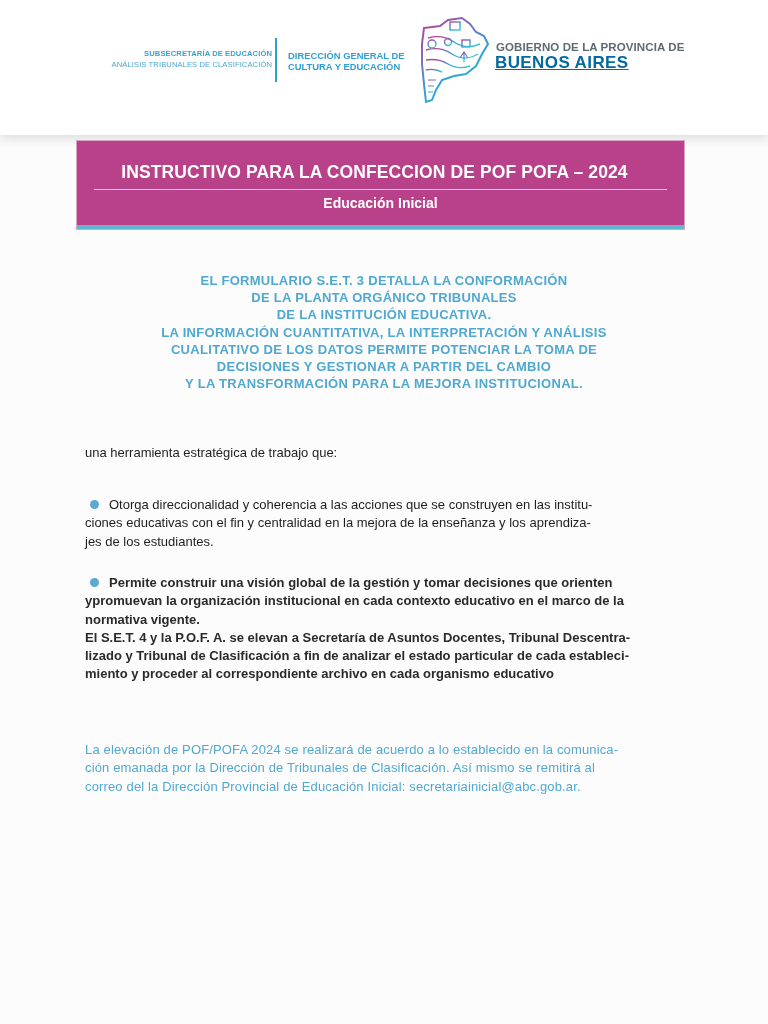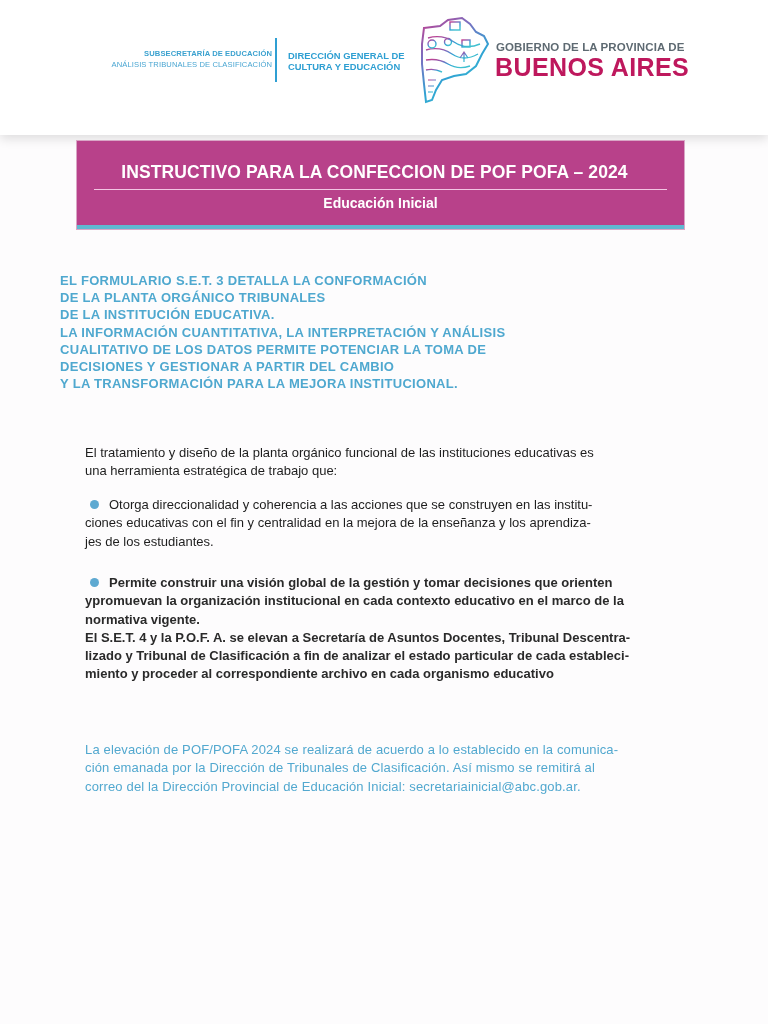--- a/index.html
+++ b/index.html
@@ -28,42 +28,42 @@
       position: absolute; left: 288px; top: 50px;
       font-size: 9.4px; font-weight: bold; color: #2e9fd2; line-height: 11px;
     }
     .logo-map { position: absolute; left: 418px; top: 14px; width: 76px; height: 90px; }
     .gov {
       position: absolute; left: 496px; top: 41px;
       font-size: 11.5px; font-weight: bold; color: #5e6a72; letter-spacing: 0.1px;
     }
     .ba {
       position: absolute; left: 495px; top: 53px;
-      font-size: 25px; font-weight: bold; color: #be185d; letter-spacing: 0.4px;
+      font-size: 17px; font-weight: bold; color: #0369a1; letter-spacing: 0.4px; text-decoration: underline;
     }
     .banner {
       position: absolute; left: 77px; top: 141px; width: 607px; height: 84px;
       background: #b8418a;
       border-bottom: 4px solid #5fb8d1;
       box-shadow: 0 0 0 1px #d9a6c6;
     }
     .banner-title {
       position: absolute; left: 0; right: 12px; top: 21px; text-align: center;
       color: #ffffff; font-size: 17.5px; font-weight: bold; letter-spacing: 0.1px;
     }
     .banner-rule {
       position: absolute; left: 17px; right: 17px; top: 48px; height: 1px;
       background: #f3c6e3;
     }
     .banner-sub {
       position: absolute; left: 0; right: 0; top: 54px; text-align: center;
       color: #ffffff; font-size: 14px; font-weight: bold;
     }
     .lead {
-      position: absolute; left: 60px; width: 648px; top: 272px; 
+      position: absolute; left: 60px; width: 648px; top: 272px; text-align: center;
       color: #4fa8cf; font-size: 13px; font-weight: bold; line-height: 17.2px;
       letter-spacing: 0.3px;
     }
     .lead div { white-space: nowrap; }
     .body-text {
       position: absolute; left: 85px; width: 602px;
       color: #1e1e1e; font-size: 13px; line-height: 18.3px;
     }
     .body-text div { white-space: nowrap; }
     .intro { top: 444px; }
@@ -127,21 +127,20 @@
   <div>EL FORMULARIO S.E.T. 3 DETALLA LA CONFORMACIÓN</div>
   <div>DE LA PLANTA ORGÁNICO TRIBUNALES</div>
   <div>DE LA INSTITUCIÓN EDUCATIVA.</div>
   <div>LA INFORMACIÓN CUANTITATIVA, LA INTERPRETACIÓN Y ANÁLISIS</div>
   <div>CUALITATIVO DE LOS DATOS PERMITE POTENCIAR LA TOMA DE</div>
   <div>DECISIONES Y GESTIONAR A PARTIR DEL CAMBIO</div>
   <div>Y LA TRANSFORMACIÓN PARA LA MEJORA INSTITUCIONAL.</div>
 </div>
 
 <div class="body-text intro">
-  <div>El tratamiento y diseño de la planta orgánico funcional de las instituciones educativas es</div>
   <div>una herramienta estratégica de trabajo que:</div>
 </div>
 
 <div class="body-text b1">
   <div><span class="bullet"></span><span>Otorga direccionalidad y coherencia a las acciones que se construyen en las institu-</span></div>
   <div>ciones educativas con el fin y centralidad en la mejora de la enseñanza y los aprendiza-</div>
   <div>jes de los estudiantes.</div>
 </div>
 
 <div class="body-text b2">

